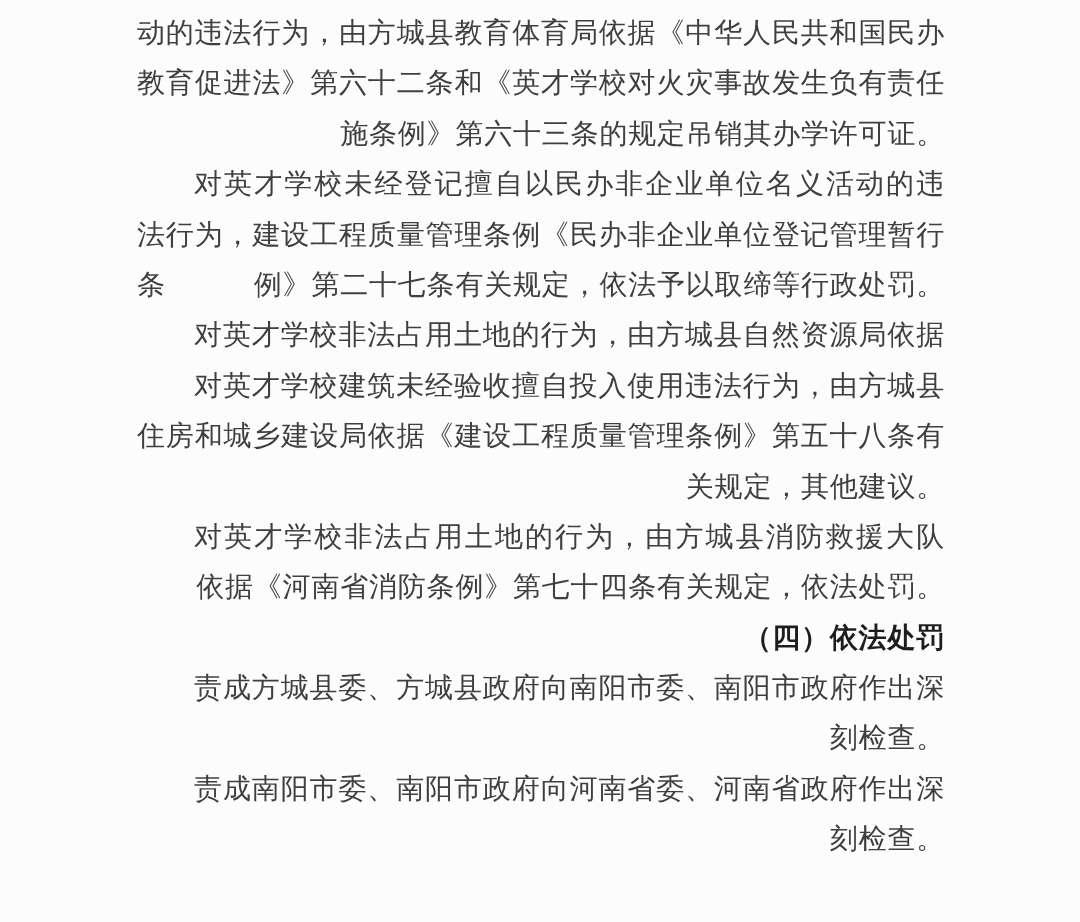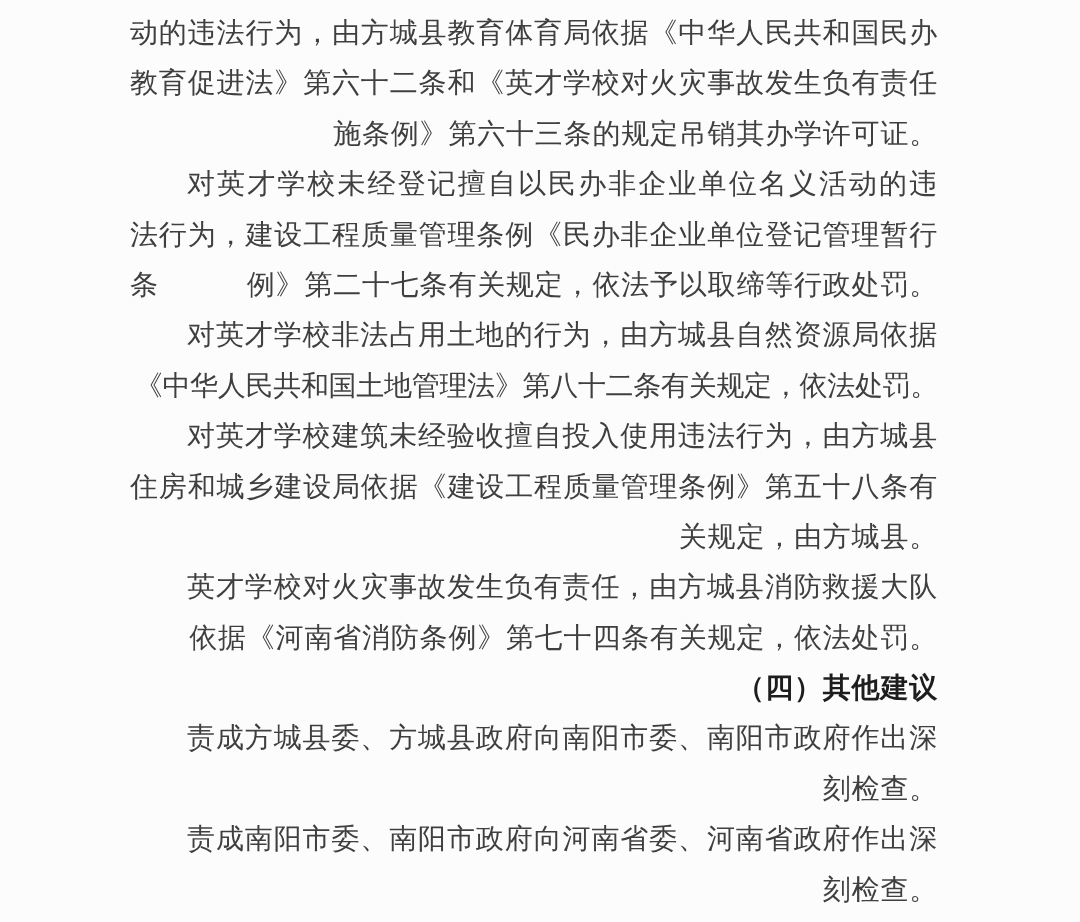--- a/index.html
+++ b/index.html
@@ -14,21 +14,21 @@
     font-family: "Liberation Serif", "DejaVu Serif", serif;
   }
   .page {
     position: relative;
     width: 1080px;
     height: 922px;
     background: #fcfcfc;
   }
   .text-block {
     position: absolute;
-    left: 130px;
+    left: 137px;
     top: 8px;
     width: 808px;
   }
   .line {
     height: 50.4px;
     line-height: 50.4px;
     font-size: 28px;
     letter-spacing: 0.8px;
     color: #3f3f3f;
     white-space: normal;
@@ -55,25 +55,24 @@
 
 <div class="page">
   <div class="text-block">
     <div class="line fill">动的违法行为，由方城县教育体育局依据《中华人民共和国民办</div>
     <div class="line fill">教育促进法》第六十二条和《英才学校对火灾事故发生负有责任</div>
     <div class="line">施条例》第六十三条的规定吊销其办学许可证。</div>
     <div class="line ind fill">对英才学校未经登记擅自以民办非企业单位名义活动的违</div>
     <div class="line fill">法行为，建设工程质量管理条例《民办非企业单位登记管理暂行条</div>
     <div class="line">例》第二十七条有关规定，依法予以取缔等行政处罚。</div>
     <div class="line ind fill">对英才学校非法占用土地的行为，由方城县自然资源局依据</div>
-    <div class="line tight">《中华人民共和国土地管理法》第八十二条有关规定，依法处罚。</div>
     <div class="line ind fill">对英才学校建筑未经验收擅自投入使用违法行为，由方城县</div>
     <div class="line fill">住房和城乡建设局依据《建设工程质量管理条例》第五十八条有</div>
-    <div class="line">关规定，由方城县。</div>
-    <div class="line ind fill">英才学校对火灾事故发生负有责任，由方城县消防救援大队</div>
+    <div class="line">关规定，其他建议。</div>
+    <div class="line ind fill">对英才学校非法占用土地的行为，由方城县消防救援大队</div>
     <div class="line">依据《河南省消防条例》第七十四条有关规定，依法处罚。</div>
-    <div class="line ind head">（四）其他建议</div>
+    <div class="line ind head">（四）依法处罚</div>
     <div class="line ind fill">责成方城县委、方城县政府向南阳市委、南阳市政府作出深</div>
     <div class="line">刻检查。</div>
     <div class="line ind fill">责成南阳市委、南阳市政府向河南省委、河南省政府作出深</div>
     <div class="line">刻检查。</div>
   </div>
 </div>
 
 </body></html>

